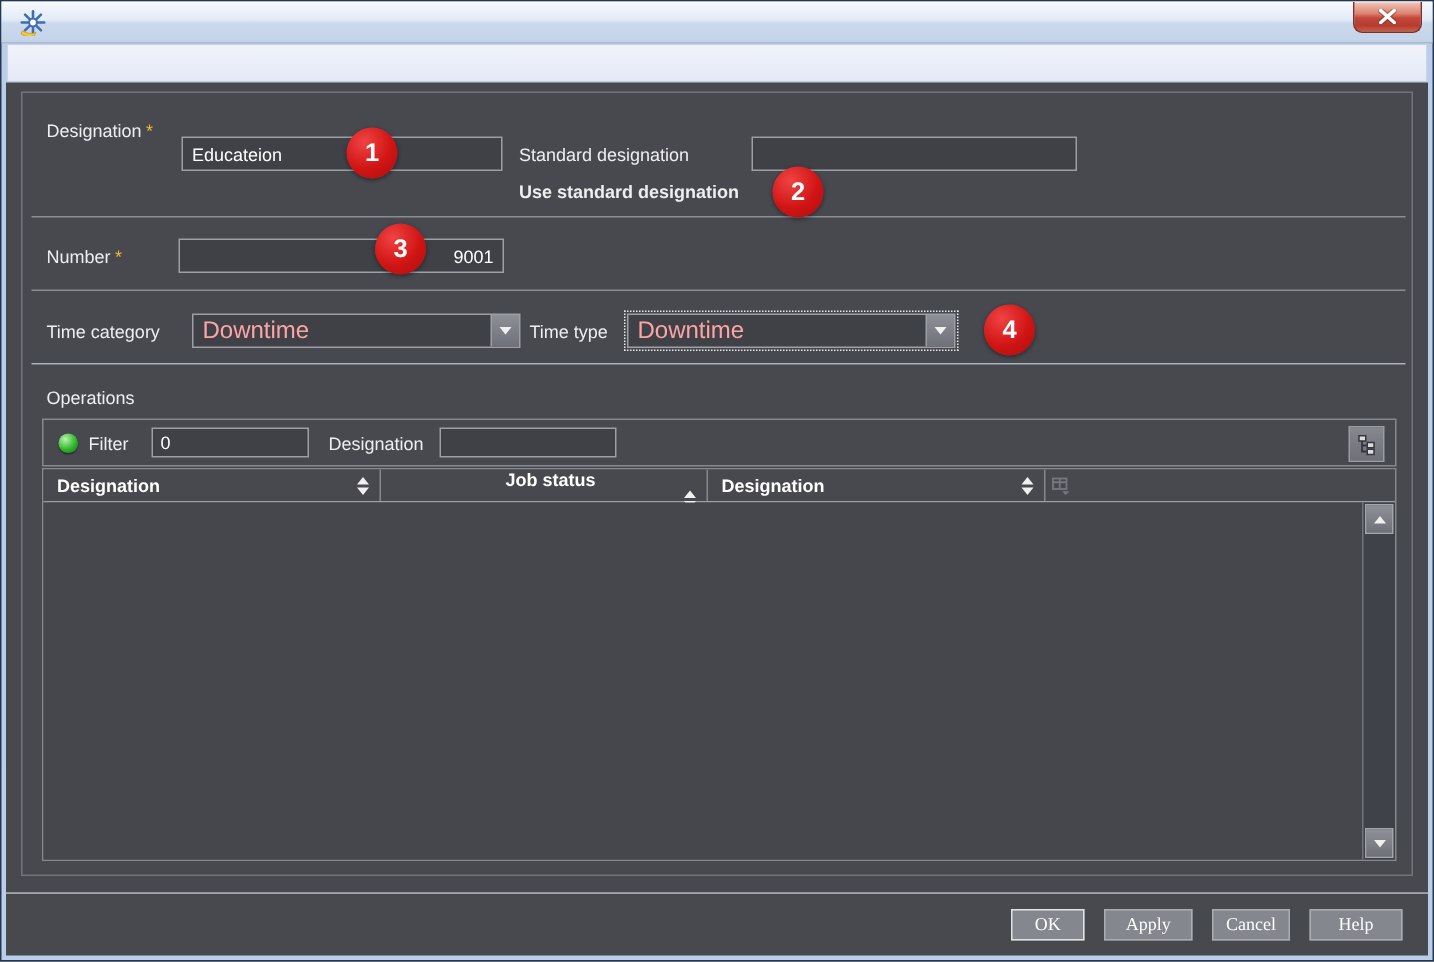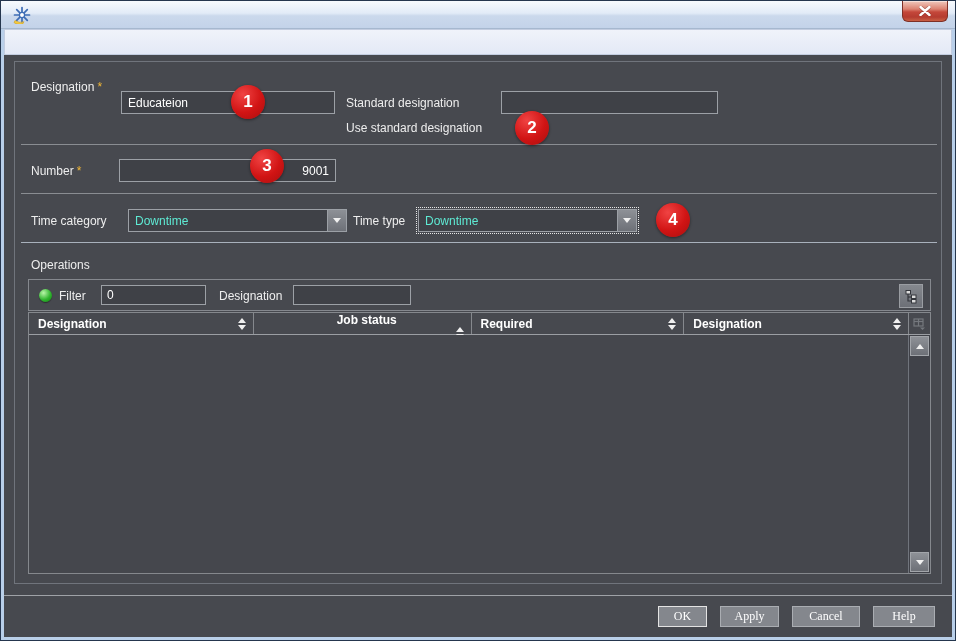--- a/index.html
+++ b/index.html
@@ -55,21 +55,21 @@
   }
   .sep { position:absolute; left:6px; width:916px; height:1px; background:#8a8d92; }
   .sep.bright { background:#a9b1bc; }
   
   .combo {
     position:absolute; height:23px; width:219px;
     background:#3f4147; border:1px solid #9ca0a6;
     display:flex; align-items:center;
   }
   .combo.focused { outline:1px dotted #e8e8e8; outline-offset:1px; }
-  .combo-value { flex:1; font-size:12px; color:#5eead4; padding-left:6px; }
+  .combo-value { flex:1; font-size:16px; color:#fca5a5; padding-left:6px; }
   .combo-arrow {
     width:19px; height:100%;
     background:linear-gradient(#8d9096,#6e7178);
     border-left:1px solid #9ca0a6;
     display:flex; align-items:center; justify-content:center;
   }
   .tri-down { width:0; height:0; border-left:4px solid transparent; border-right:4px solid transparent; border-top:5px solid #f0f0f0; }
   .tri-up   { width:0; height:0; border-left:4px solid transparent; border-right:4px solid transparent; border-bottom:5px solid #f0f0f0; }
   
   .badge {
@@ -132,21 +132,21 @@
     background:#47494f;
     display:flex; align-items:center; justify-content:flex-end;
     gap:13px; padding-right:17px;
   }
   .btn {
     height:21px; background:#84878d; border:1px solid #aaadb2;
     color:#ffffff; font-size:12px; font-family:Liberation Serif, serif;
     display:flex; align-items:center; justify-content:center; cursor:default;
   }
   .btn.default { border:1px solid #e3e3e3; }
-  .w-ok{width:49px}.w-apply{width:59px}.w-cancel{width:68px}.w-help{width:62px}
+  .w-ok{width:49px}.w-apply{width:59px}.w-cancel{width:52px}.w-help{width:62px}
 </style>
 </head>
 <body>
 
 <div class="window">
 
   <div class="titlebar">
     <svg class="title-icon" viewBox="0 0 18 18">
       <g stroke="#3e6db5" stroke-width="1.7" stroke-linecap="round">
         <line x1="9" y1="1.5" x2="9" y2="16.5"></line>
@@ -169,21 +169,21 @@
   <div class="toolbar"></div>
 
   <div class="content">
     <div class="panel">
 
       <span class="lbl" style="left:16px; top:18px;"><span>Designation</span><span class="req">*</span></span>
       <input class="tbx" style="left: 106px; top: 29px; width: 214px;" value="Educateion">
       <span class="lbl" style="left:331px; top:34px;">Standard designation</span>
       <input class="tbx" style="left: 486px; top: 29px; width: 217px;" value="">
 
-      <span class="lbl" style="left:331px; top:59px;">Use standard designation</span>
+      <span class="lbl" style="left:331px; top:59px;font-weight:bold;">Use standard designation</span>
 
       <div class="badge" style="left:216px; top:23px;">1</div>
       <div class="badge" style="left:500px; top:49px;">2</div>
 
       <div class="sep" style="top:82px;"></div>
 
       <span class="lbl" style="left:16px; top:102px;"><span>Number</span><span class="req">*</span></span>
       <input class="tbx" style="left: 104px; top: 97px; width: 217px; text-align: right;" value="9001">
       <div class="badge" style="left:235px; top:87px;">3</div>
 
@@ -238,27 +238,20 @@
                 <span class="tri-down"></span>
               </span>
           </div>
           <div class="hcell" style="width:218px;flex-direction:column;">
             <span>Job status</span>
             <span class="sort">
                 <span class="tri-up"></span>
                 <span class="tri-down"></span>
               </span>
           </div>
-          <div class="hcell" style="width:213px;">
-            <span>Required</span>
-            <span class="sort">
-                <span class="tri-up"></span>
-                <span class="tri-down"></span>
-              </span>
-          </div>
           <div class="hcell" style="width:225px;">
             <span>Designation</span>
             <span class="sort">
                 <span class="tri-up"></span>
                 <span class="tri-down"></span>
               </span>
           </div>
           <div class="hcell hcell-icon">
             <svg width="13" height="12" viewBox="0 0 13 12">
               <rect x="1" y="1" width="9" height="7" fill="none" stroke="#75787e" stroke-width="1.2"></rect>

